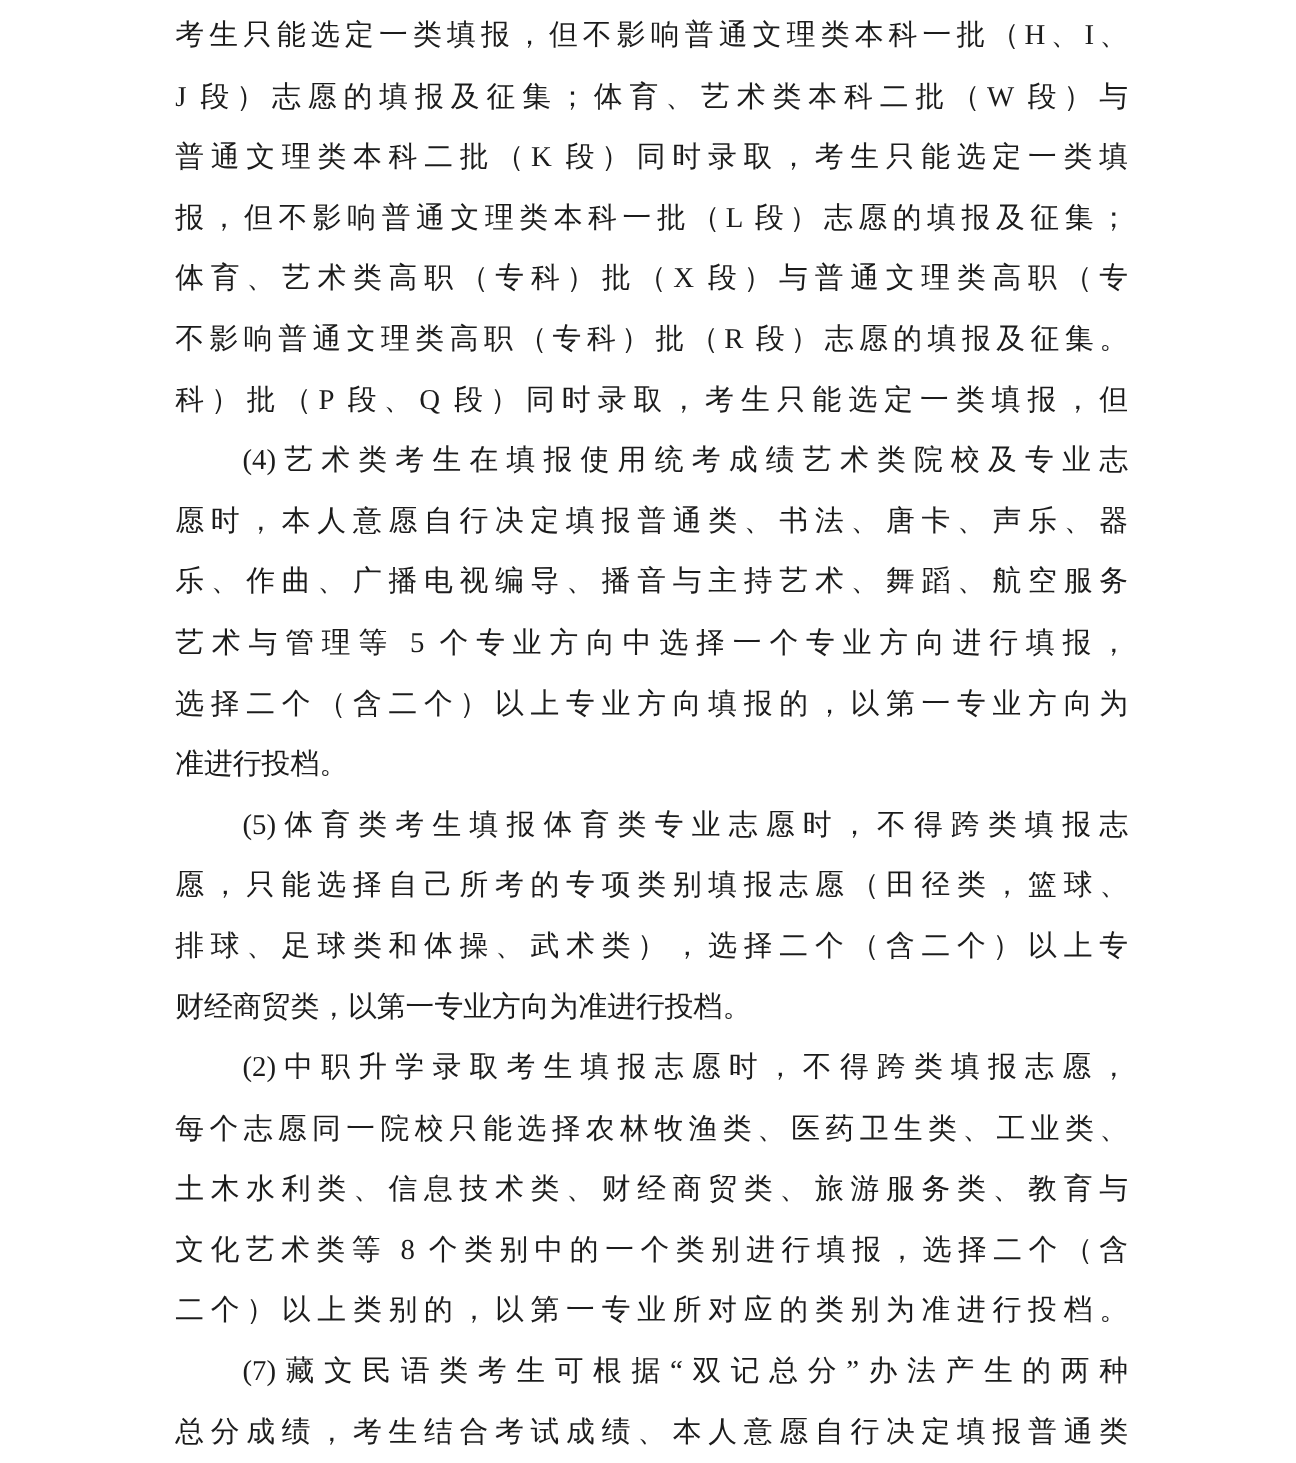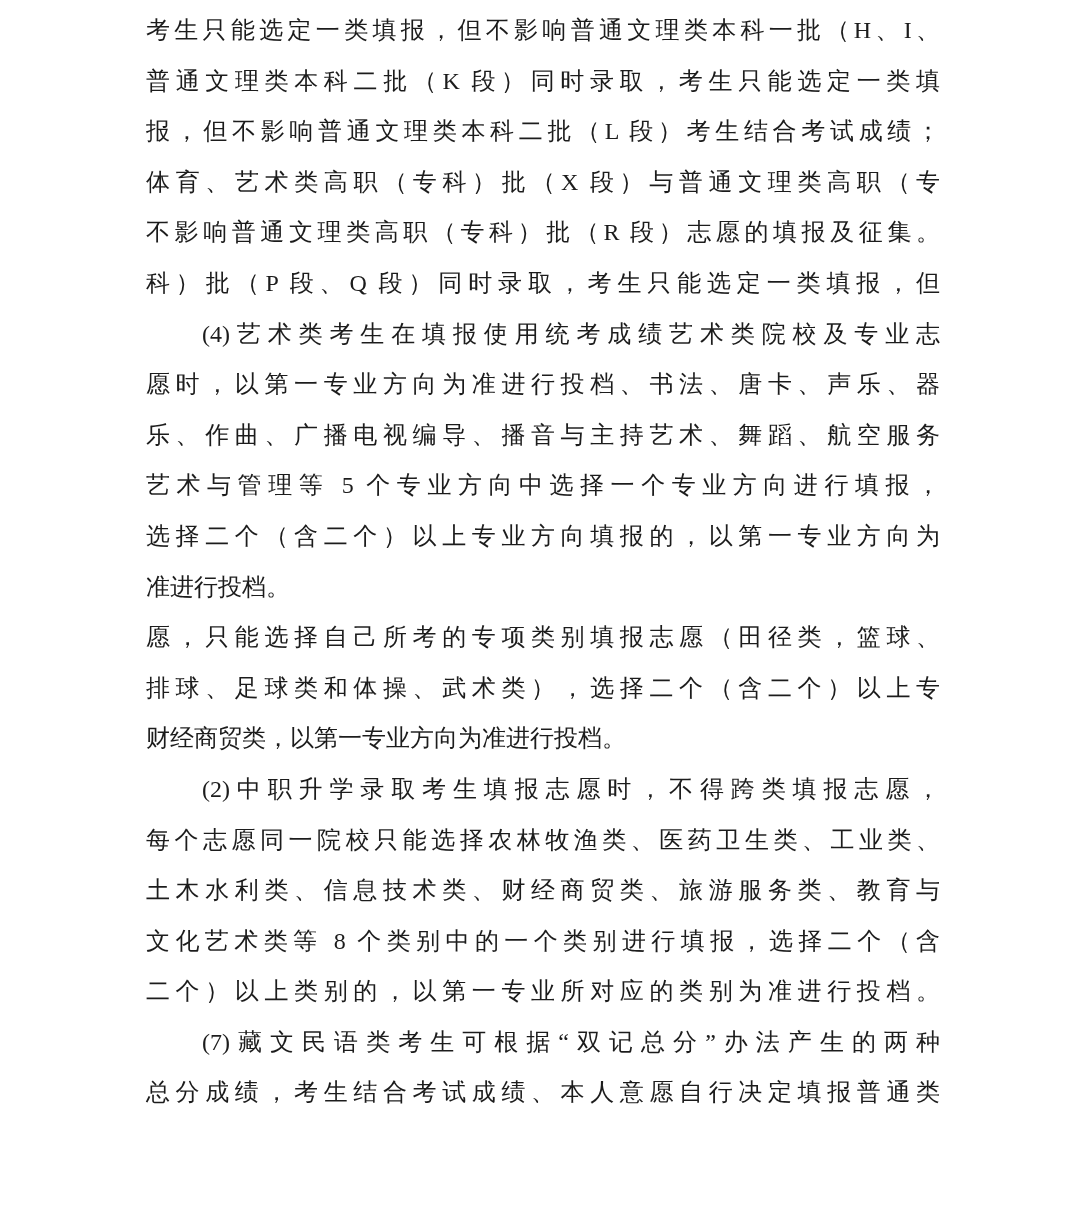--- a/index.html
+++ b/index.html
@@ -33,31 +33,33 @@
   .line.short{
     text-align-last:left;
   }
 </style>
 </head>
 <body>
 
 <div class="page">
   <div class="textblock" id="textblock" style="color: rgb(28, 28, 28);">
       <div class="line">考生只能选定一类填报，但不影响普通文理类本科一批（H、I、</div>
+      <div class="line">J 段）志愿的填报及征集；体育、艺术类本科二批（W 段）与</div>
       <div class="line">普通文理类本科二批（K 段）同时录取，考生只能选定一类填</div>
-      <div class="line">报，但不影响普通文理类本科二批（L 段）考生结合考试成绩；</div>
+      <div class="line">报，但不影响普通文理类本科一批（L 段）志愿的填报及征集；</div>
       <div class="line">体育、艺术类高职（专科）批（X 段）与普通文理类高职（专</div>
       <div class="line">不影响普通文理类高职（专科）批（R 段）志愿的填报及征集。</div>
       <div class="line">科）批（P 段、Q 段）同时录取，考生只能选定一类填报，但</div>
       <div class="line indent">(4)艺术类考生在填报使用统考成绩艺术类院校及专业志</div>
-      <div class="line">愿时，以第一专业方向为准进行投档、书法、唐卡、声乐、器</div>
+      <div class="line">愿时，本人意愿自行决定填报普通类、书法、唐卡、声乐、器</div>
       <div class="line">乐、作曲、广播电视编导、播音与主持艺术、舞蹈、航空服务</div>
       <div class="line">艺术与管理等 5 个专业方向中选择一个专业方向进行填报，</div>
       <div class="line">选择二个（含二个）以上专业方向填报的，以第一专业方向为</div>
       <div class="line short">准进行投档。</div>
+      <div class="line indent">(5)体育类考生填报体育类专业志愿时，不得跨类填报志</div>
       <div class="line">愿，只能选择自己所考的专项类别填报志愿（田径类，篮球、</div>
       <div class="line">排球、足球类和体操、武术类），选择二个（含二个）以上专</div>
       <div class="line short">财经商贸类，以第一专业方向为准进行投档。</div>
       <div class="line indent">(2)中职升学录取考生填报志愿时，不得跨类填报志愿，</div>
       <div class="line">每个志愿同一院校只能选择农林牧渔类、医药卫生类、工业类、</div>
       <div class="line">土木水利类、信息技术类、财经商贸类、旅游服务类、教育与</div>
       <div class="line">文化艺术类等 8 个类别中的一个类别进行填报，选择二个（含</div>
       <div class="line">二个）以上类别的，以第一专业所对应的类别为准进行投档。</div>
       <div class="line indent">(7)藏文民语类考生可根据“双记总分”办法产生的两种</div>
       <div class="line">总分成绩，考生结合考试成绩、本人意愿自行决定填报普通类</div>

